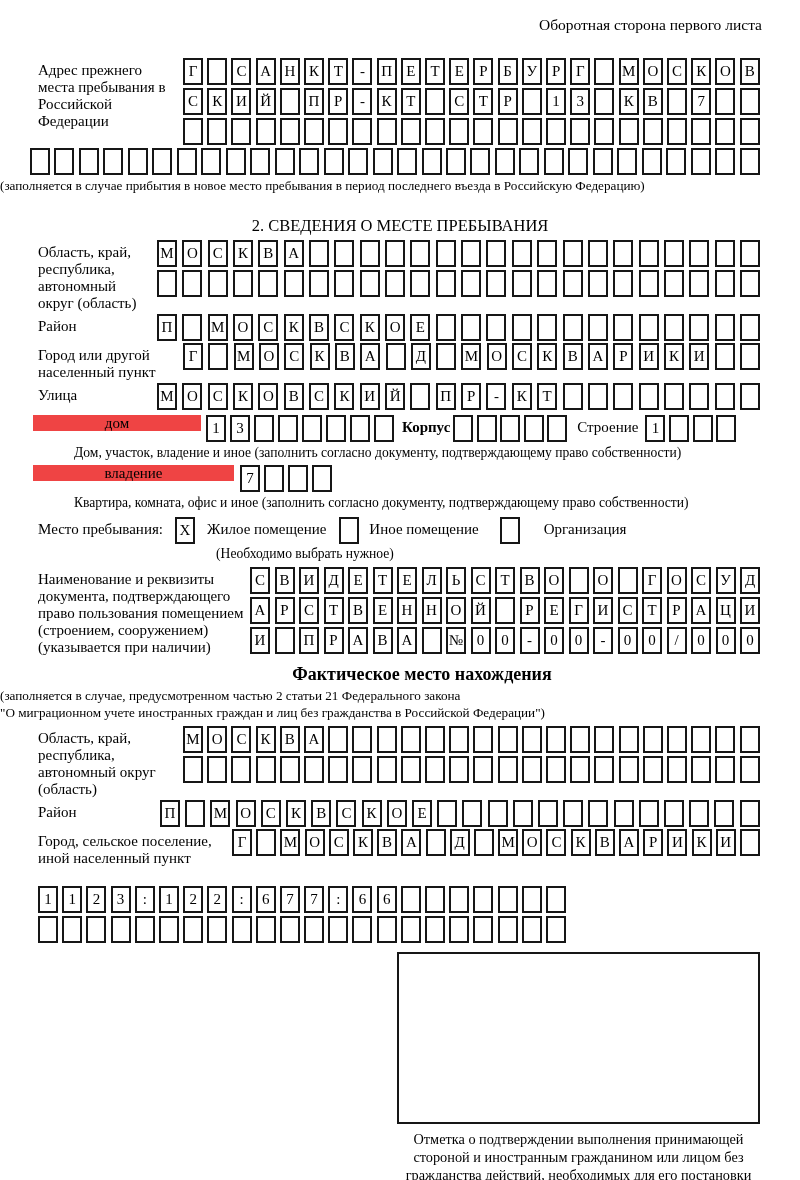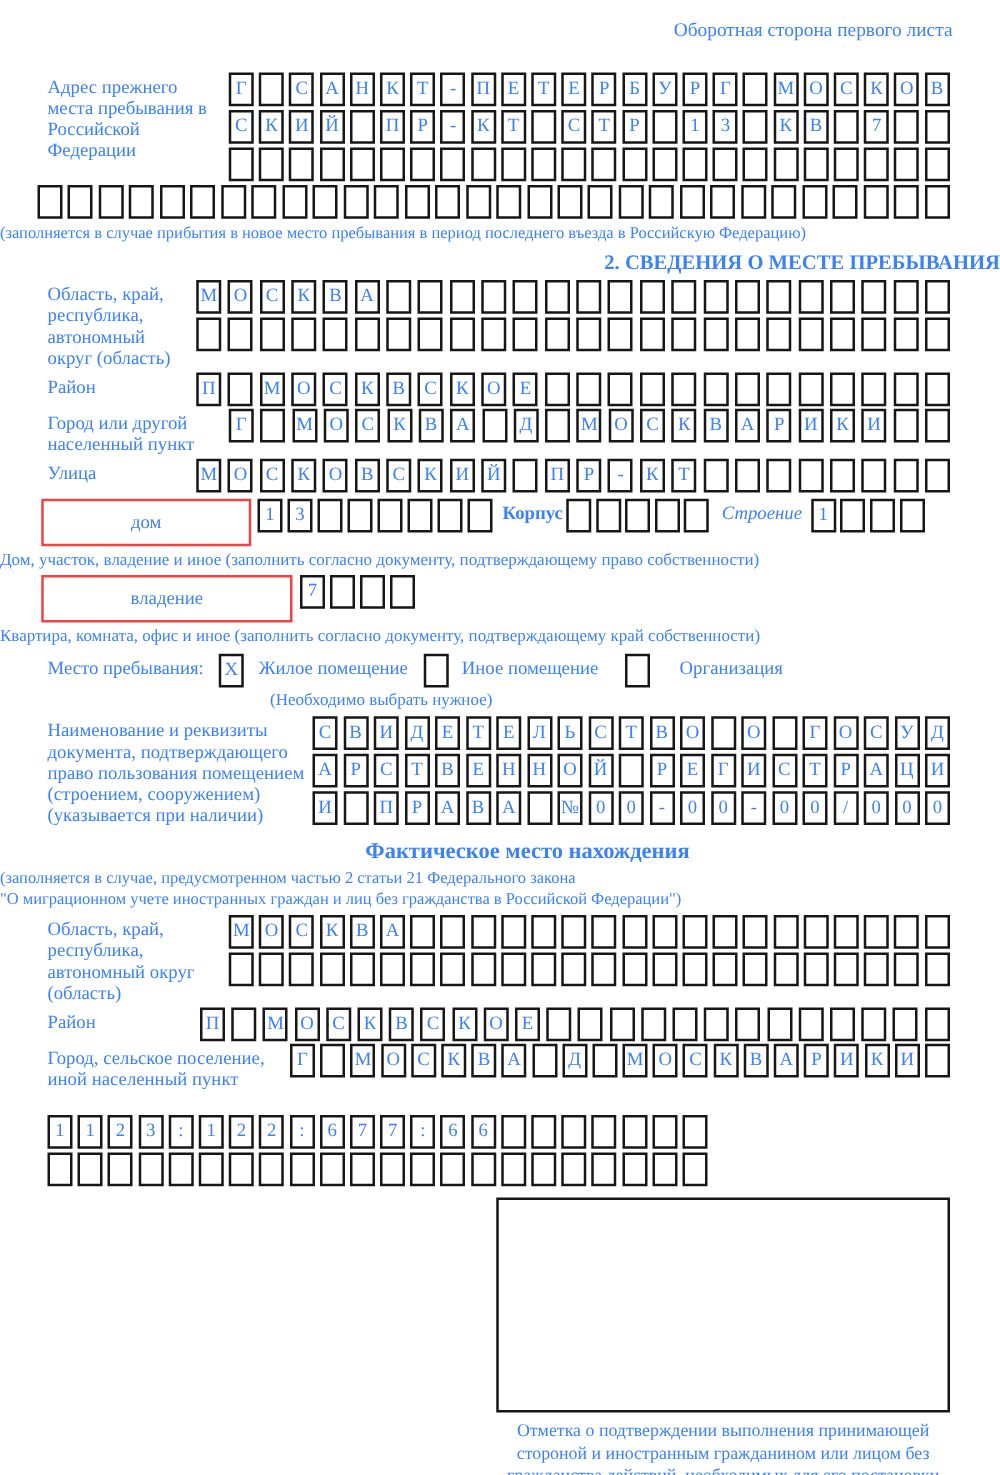--- a/index.html
+++ b/index.html
@@ -1,18 +1,18 @@
 <!DOCTYPE html>
 <html><head>
 <meta charset="utf-8">
 <style>
   html,body { margin:0; padding:0; background:#fff; }
   .page {
     position:relative; width:800px; height:1180px; background:#fff;
-    font-family:"Liberation Serif", serif; color:#3b82f6; overflow:hidden;
+    font-family:"Liberation Serif", serif; color:#000000; overflow:hidden;
   }
   .top-note { text-align:right; padding:16px 38px 0 0; font-size:15.5px; }
 
   
   .cells { display:flex; justify-content:space-between; }
   .cell {
     box-sizing:border-box; flex:0 0 20px; width:20px; height:27px;
     border:2px solid #161616; display:flex; align-items:center; justify-content:center;
     font-size:15px; line-height:1; background:#fff;
   }
@@ -24,28 +24,28 @@
   .w577 { width:577px; flex:0 0 577px; }
   .w603 { width:603px; flex:0 0 603px; }
   .w600 { width:600px; flex:0 0 600px; }
   .w528 { width:528px; flex:0 0 528px; }
   .w510 { width:510px; flex:0 0 510px; }
 
   .fullrow-wrap { padding:0 40px 0 30px; margin-top:3px; }
   .w730 { width:730px; }
 
   .note-c { font-size:13.2px; text-align:left; margin-top:3px; line-height:16px; }
-  .note-l { font-size:13.6px; text-align:left; margin-top:3px; line-height:16px; }
-  .sec-title { text-align:right; font-weight:bold; font-size:16.5px; margin-top:6px; }
+  .note-l { font-size:13.6px; text-align:left; padding-left:38px; margin-top:3px; line-height:16px;margin-left:36px; }
+  .sec-title { text-align:center; font-weight:normal; font-size:16.5px; margin-top:22px; }
   .sub-title { text-align:center; font-weight:bold; font-size:18px; margin-top:8px;padding-left:44px; }
 
   .mt5 { margin-top:5px; } .mt2 { margin-top:2px;font-family:Liberation Serif, serif; } .mt4 { margin-top:4px; }
 
   .bigbox {
-    box-sizing:border-box; border:2px solid #ef4444; height:38px;
+    box-sizing:border-box; border:8px solid #ef4444; height:16px;
     display:flex; align-items:center; justify-content:center; font-size:15px; background:#fff;
   }
   .house-row, .apt-row { display:flex; align-items:flex-start; padding-left:33px; }
   .inline-lbl { font-size:15px; padding-top:4px; white-space:nowrap; }
 
   .stay-row { display:flex; align-items:flex-start; padding-left:38px; margin-top:6px;text-align:center; }
   .stay-row .txt { font-size:15px; padding-top:4px; white-space:nowrap; }
   .choose-note { font-size:13.6px; margin-left:175px; width:260px; text-align:center; margin-top:2px; }
 
   .offset-rows { margin-top:17px; }
@@ -347,40 +347,40 @@
         <span class="cell"></span>
       </div>
     <span class="inline-lbl" style="margin-left:8px;font-weight:bold;">Корпус</span>
     <div class="cells" style="width:114px; flex:0 0 114px; margin-left:3px;">
         <span class="cell"></span>
         <span class="cell"></span>
         <span class="cell"></span>
         <span class="cell"></span>
         <span class="cell"></span>
       </div>
-    <span class="inline-lbl" style="margin-left:10px;font-style:italic;">Строение</span>
+    <span class="inline-lbl" style="margin-left:10px;">Строение</span>
     <div class="cells" style="width:91px; flex:0 0 91px; margin-left:7px;">
         <span class="cell">1</span>
         <span class="cell"></span>
         <span class="cell"></span>
         <span class="cell"></span>
       </div>
   </div>
   <div class="note-l">Дом, участок, владение и иное (заполнить согласно документу, подтверждающему право собственности)</div>
 
   <div class="apt-row mt4">
     <div class="bigbox" style="width:201px; flex:0 0 201px;">владение</div>
     <div class="cells" style="width:92px; flex:0 0 92px; margin-left:6px;">
         <span class="cell">7</span>
         <span class="cell"></span>
         <span class="cell"></span>
         <span class="cell"></span>
       </div>
   </div>
-  <div class="note-l">Квартира, комната, офис и иное (заполнить согласно документу, подтверждающему край собственности)</div>
+  <div class="note-l">Квартира, комната, офис и иное (заполнить согласно документу, подтверждающему право собственности)</div>
 
   <div class="stay-row">
     <span class="txt">Место пребывания:</span>
     <div class="cells" style="width:21px; flex:0 0 21px; margin-left:12px;">
         <span class="cell">X</span>
       </div>
     <span class="txt" style="margin-left:11px;">Жилое помещение</span>
     <div class="cells" style="width:21px; flex:0 0 21px; margin-left:13px;">
         <span class="cell"></span>
       </div>

